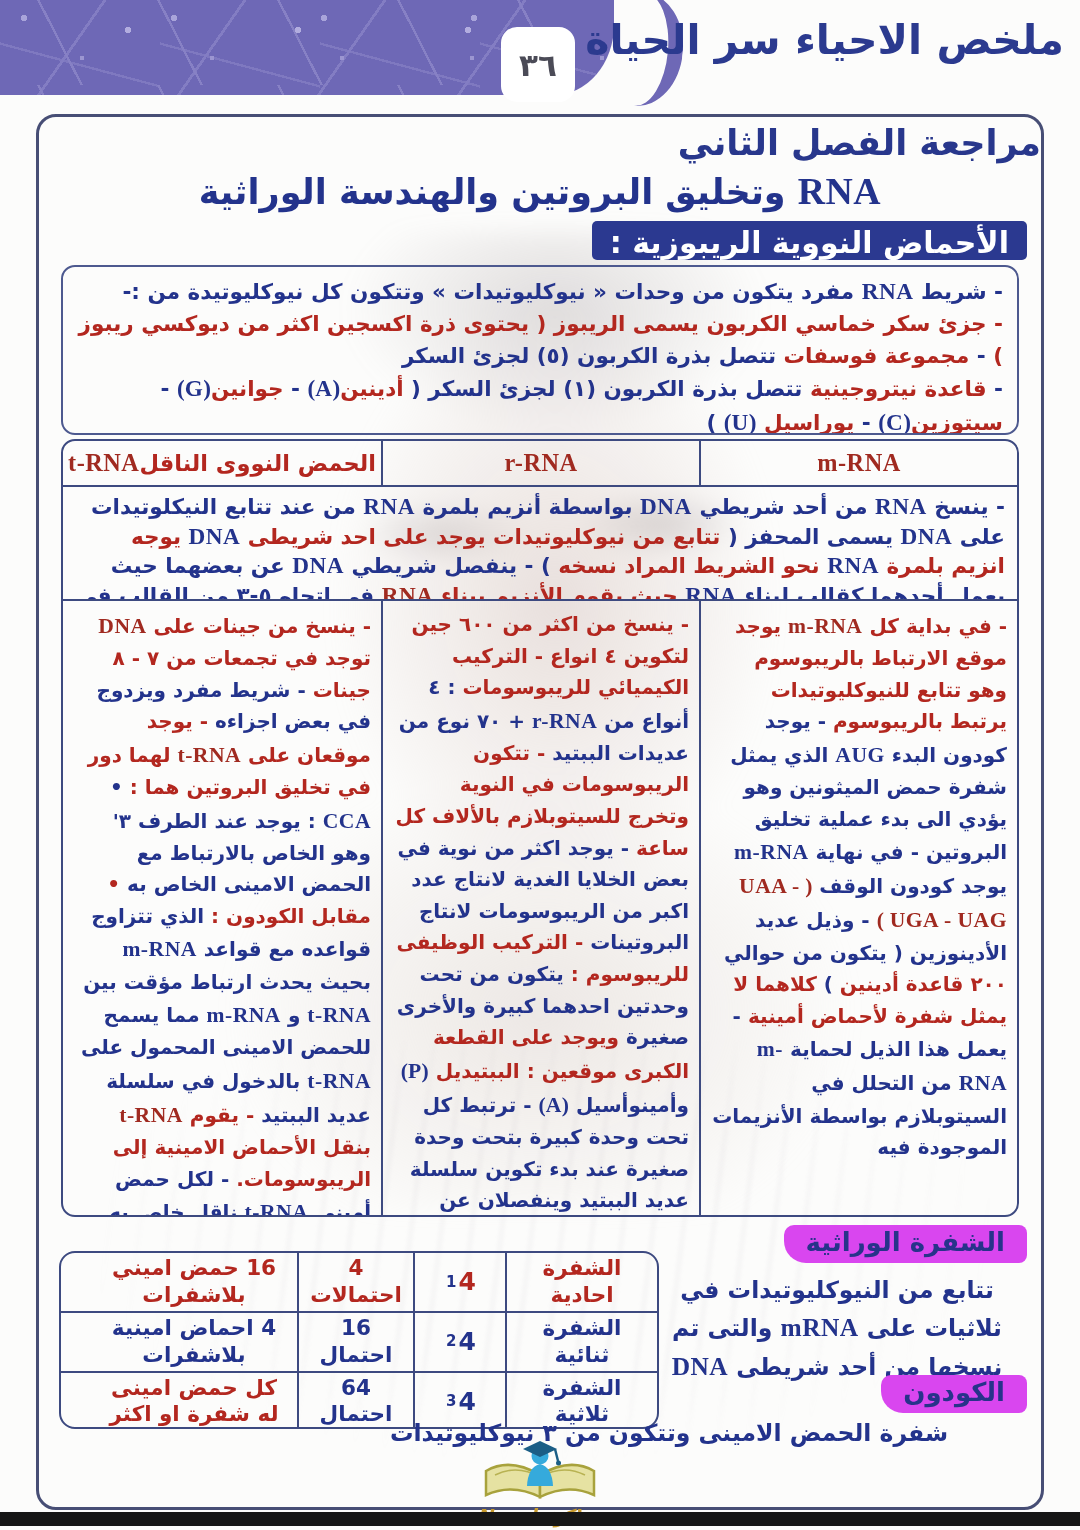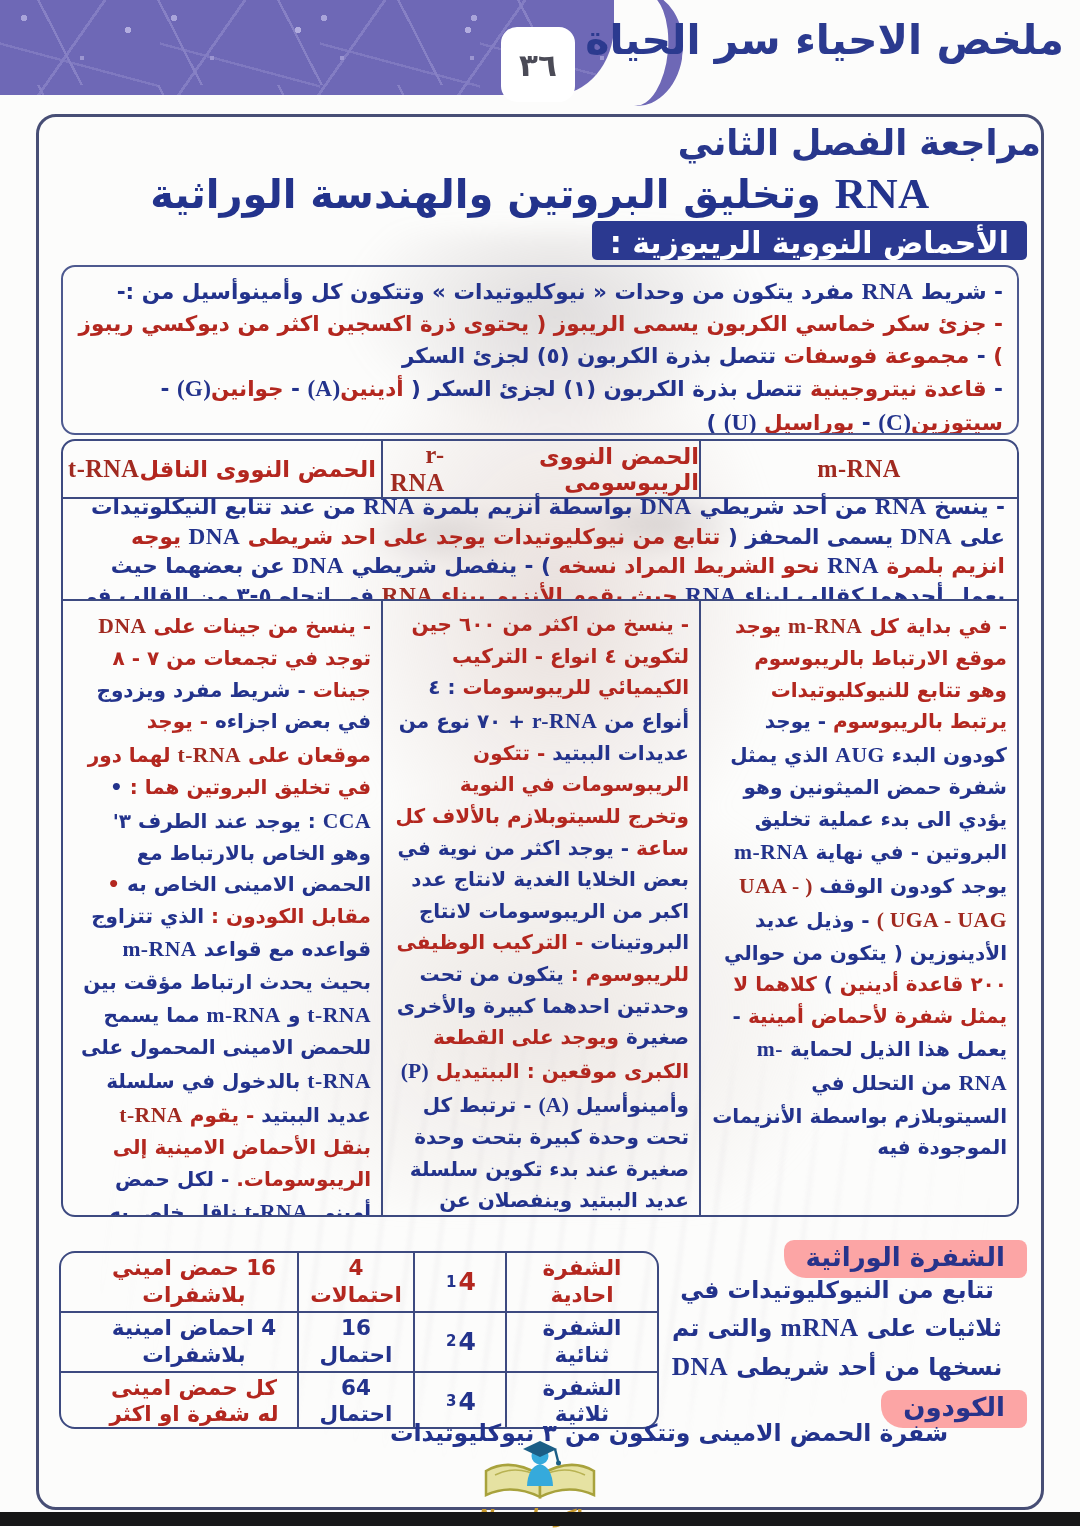--- a/index.html
+++ b/index.html
@@ -35,21 +35,21 @@
   .page-tab{position:absolute;left:501px;top:27px;width:74px;height:75px;background:#ffffff;
     border-radius:16px;z-index:4;display:flex;align-items:center;justify-content:center;
     font-size:31px;font-weight:bold;color:#4b4b57;}
   .brand{position:absolute;right:16px;top:16px;font-size:41px;font-weight:bold;color:#2b3a8f;}
   
   .frame{position:absolute;left:36px;top:114px;width:1008px;height:1396px;box-sizing:border-box;
     border:3px solid #474e75;border-radius:20px;z-index:2;}
   .title1{position:absolute;top:6px;left:0;right:0;text-align:right;
     font-size:35px;font-weight:bold;color:#28378c;}
   .title2{position:absolute;top:52px;left:0;right:0;text-align:center;
-    font-size:40px;font-weight:bold;color:#28378c;}
+    font-size:35px;font-weight:bold;color:#28378c;}
   .ribo-badge{position:absolute;top:104px;right:14px;background:#2b3990;color:#ffffff;
     font-size:30px;font-weight:bold;padding:4px 18px 0;border-radius:5px;}
   .intro-box{position:absolute;top:148px;left:22px;right:22px;height:170px;box-sizing:border-box;
     border:2px solid #4d598f;border-radius:14px;padding:7px 14px;overflow:hidden;
     font-size:21.5px;font-weight:bold;line-height:1.47;text-align:right;}
   
   .rna-table{position:absolute;top:322px;left:22px;right:22px;height:778px;box-sizing:border-box;
     border:2.5px solid #3d4a80;border-radius:14px;overflow:hidden;display:flex;flex-direction:column;}
   .rt-head{display:grid;grid-template-columns:1fr 1fr 1fr;height:46px;flex:0 0 auto;}
   .rt-h{display:flex;align-items:center;justify-content:center;font-size:22.5px;font-weight:bold;
@@ -57,22 +57,22 @@
   .rt-h:last-child{border-left:none;}
   .rt-span{flex:0 0 auto;height:114px;box-sizing:border-box;overflow:hidden;
     border-bottom:2px solid #3d4a80;padding:5px 12px;text-align:right;
     font-size:21.5px;font-weight:bold;line-height:1.28;}
   .rt-cols{display:grid;grid-template-columns:1fr 1fr 1fr;flex:1;min-height:0;}
   .rt-col{border-left:2px solid #3d4a80;padding:8px 10px;overflow:hidden;text-align:right;
     font-size:20px;font-weight:bold;line-height:1.58;}
   .rt-col:last-child{border-left:none;}
   
   .bottom{position:absolute;top:1102px;left:0;right:0;height:290px;}
-  .lav-badge{position:absolute;background:#fca5a5;color:#27338a;font-size:26px;font-weight:bold;
-    padding:2px 22px 6px;border-radius:10px 8px 8px 22px;margin-top:15px;}
+  .lav-badge{position:absolute;background:#d946ef;color:#27338a;font-size:26px;font-weight:bold;
+    padding:2px 22px 6px;border-radius:10px 8px 8px 22px;}
   .gc-badge{top:6px;right:14px;}
   .gc-desc{position:absolute;top:54px;right:18px;width:372px;text-align:center;
     font-size:23.5px;font-weight:bold;line-height:1.5;}
   .codon-badge{top:156px;right:14px;}
   .codon-desc{position:absolute;top:200px;left:300px;width:660px;text-align:center;
     font-size:23.5px;font-weight:bold;}
   .code-table{position:absolute;top:32px;left:20px;width:600px;height:178px;box-sizing:border-box;
     border:2.5px solid #3d4a80;border-radius:16px;overflow:hidden;
     display:grid;grid-template-columns:152px 92px 116px 1fr;grid-auto-rows:1fr;}
   .ct{display:flex;align-items:center;justify-content:center;text-align:center;padding:2px 6px;
@@ -113,32 +113,31 @@
   </div>
 
   <div class="frame">
 
     <div class="title1">مراجعة الفصل الثاني</div>
     <div class="title2"><span class="sb">RNA</span><span class="b"> وتخليق البروتين والهندسة الوراثية</span></div>
 
     <div class="ribo-badge">الأحماض النووية الريبوزية :</div>
 
     <div class="intro-box">
-      <div class="intro-item"><span class="b">- شريط </span><span class="sb">RNA</span><span class="b"> مفرد يتكون من وحدات « نيوكليوتيدات » وتتكون كل وأمينوأسيل من :-</span></div>
+      <div class="intro-item"><span class="b">- شريط </span><span class="sb">RNA</span><span class="b"> مفرد يتكون من وحدات « نيوكليوتيدات » وتتكون كل نيوكليوتيدة من :-</span></div>
       <div class="intro-item"><span class="r">- </span><span class="r">جزئ سكر خماسي الكربون يسمى الريبوز</span><span class="r"> ( يحتوى ذرة اكسجين اكثر من ديوكسي ريبوز ) </span><span class="b">- </span><span class="r">مجموعة فوسفات</span><span class="b"> تتصل بذرة الكربون (٥) لجزئ السكر</span></div>
       <div class="intro-item"><span class="b">- </span><span class="r">قاعدة نيتروجينية</span><span class="b"> تتصل بذرة الكربون (١) لجزئ السكر ( </span><span class="r">أدينين</span><span class="sb">(A)</span><span class="b"> - </span><span class="r">جوانين</span><span class="sb">(G)</span><span class="b"> - </span><span class="r">سيتوزين</span><span class="sb">(C)</span><span class="b"> - </span><span class="r">يوراسيل </span><span class="sb">(U)</span><span class="b"> )</span></div>
     </div>
 
     <div class="rna-table">
       <div class="rt-head">
         <div class="rt-h">
             <span class="sr">m-RNA</span>
           </div>
         <div class="rt-h">
-            <span class="r">الحمض النووى الريبوسومى </span>
             <span class="sr">r-RNA</span>
           </div>
         <div class="rt-h">
             <span class="r">الحمض النووى الناقل </span>
             <span class="sr">t-RNA</span>
           </div>
       </div>
       <div class="rt-span"><span class="b">- ينسخ </span><span class="sb">RNA</span><span class="b"> من أحد شريطي </span><span class="sb">DNA</span><span class="b"> بواسطة أنزيم بلمرة </span><span class="sb">RNA</span><span class="b"> من عند تتابع النيكلوتيدات على </span><span class="sb">DNA</span><span class="b"> يسمى المحفز ( </span><span class="r">تتابع من نيوكليوتيدات يوجد على احد شريطى </span><span class="sb">DNA</span><span class="r"> يوجه انزيم بلمرة </span><span class="sb">RNA</span><span class="r"> نحو الشريط المراد نسخه</span><span class="b"> ) - ينفصل شريطي </span><span class="sb">DNA</span><span class="b"> عن بعضهما حيث يعمل أحدهما كقالب لبناء </span><span class="sb">RNA</span><span class="r"> حيث يقوم الأنزيم ببناء </span><span class="sr">RNA</span><span class="b"> في اتجاه ٥-٣ من القالب في اتجاه ٣-٥</span></div>
       <div class="rt-cols">
         <div class="rt-col"><span class="r">- في بداية كل </span><span class="sr">m-RNA</span><span class="r"> يوجد موقع الارتباط بالريبوسوم وهو تتابع للنيوكليوتيدات يرتبط بالريبوسوم </span><span class="b">- يوجد كودون البدء </span><span class="sb">AUG</span><span class="b"> الذي يمثل شفرة حمض الميثونين وهو يؤدي الى بدء عملية تخليق البروتين - في نهاية </span><span class="sb">m-RNA</span><span class="b"> يوجد كودون الوقف </span><span class="sr">( UAA - UGA - UAG )</span><span class="b"> - وذيل عديد الأدينوزين ( يتكون من حوالي </span><span class="r">٢٠٠ قاعدة أدينين</span><span class="b"> ) </span><span class="r">كلاهما لا يمثل شفرة لأحماض أمينية</span><span class="b"> - يعمل هذا الذيل لحماية </span><span class="sb">m-RNA</span><span class="b"> من التحلل في السيتوبلازم بواسطة الأنزيمات الموجودة فيه</span></div>

